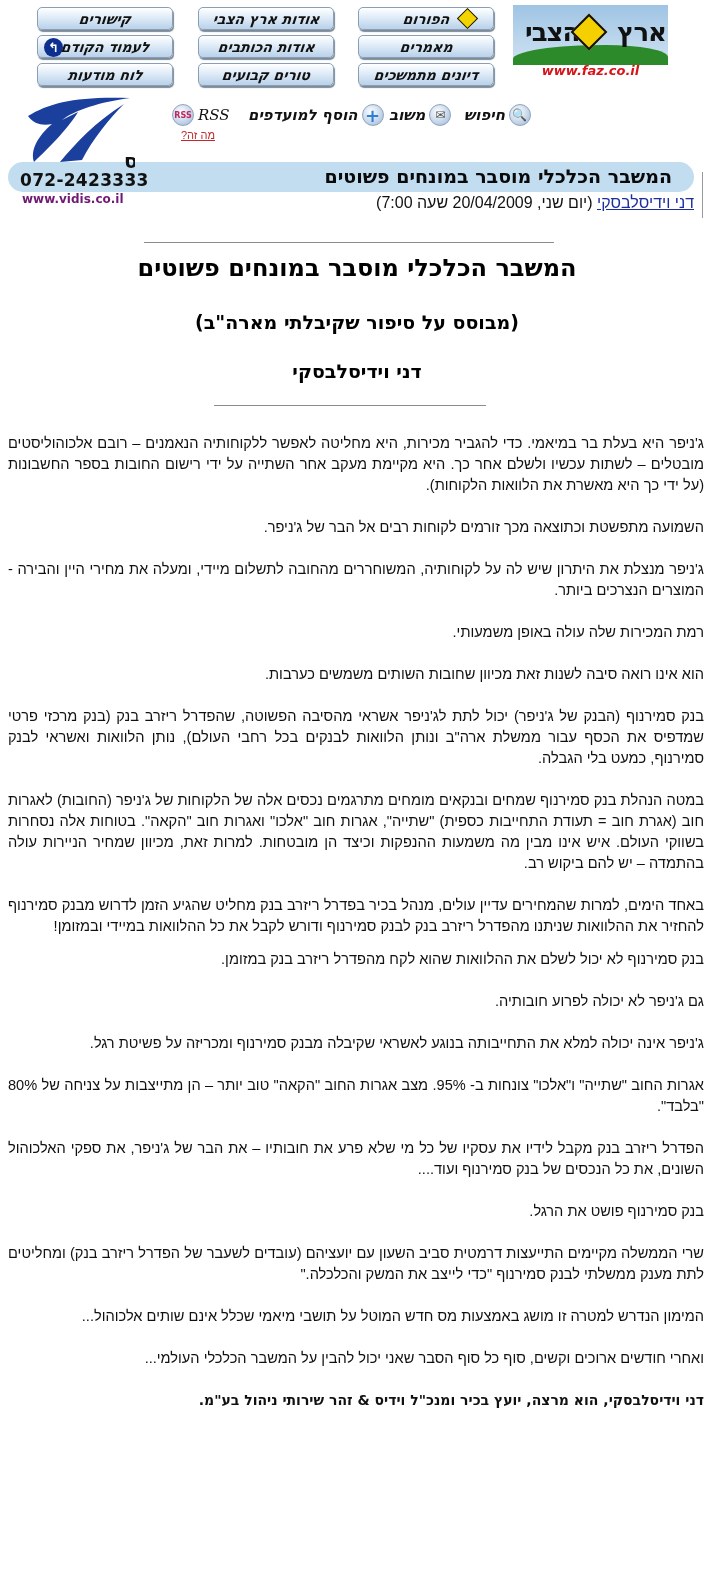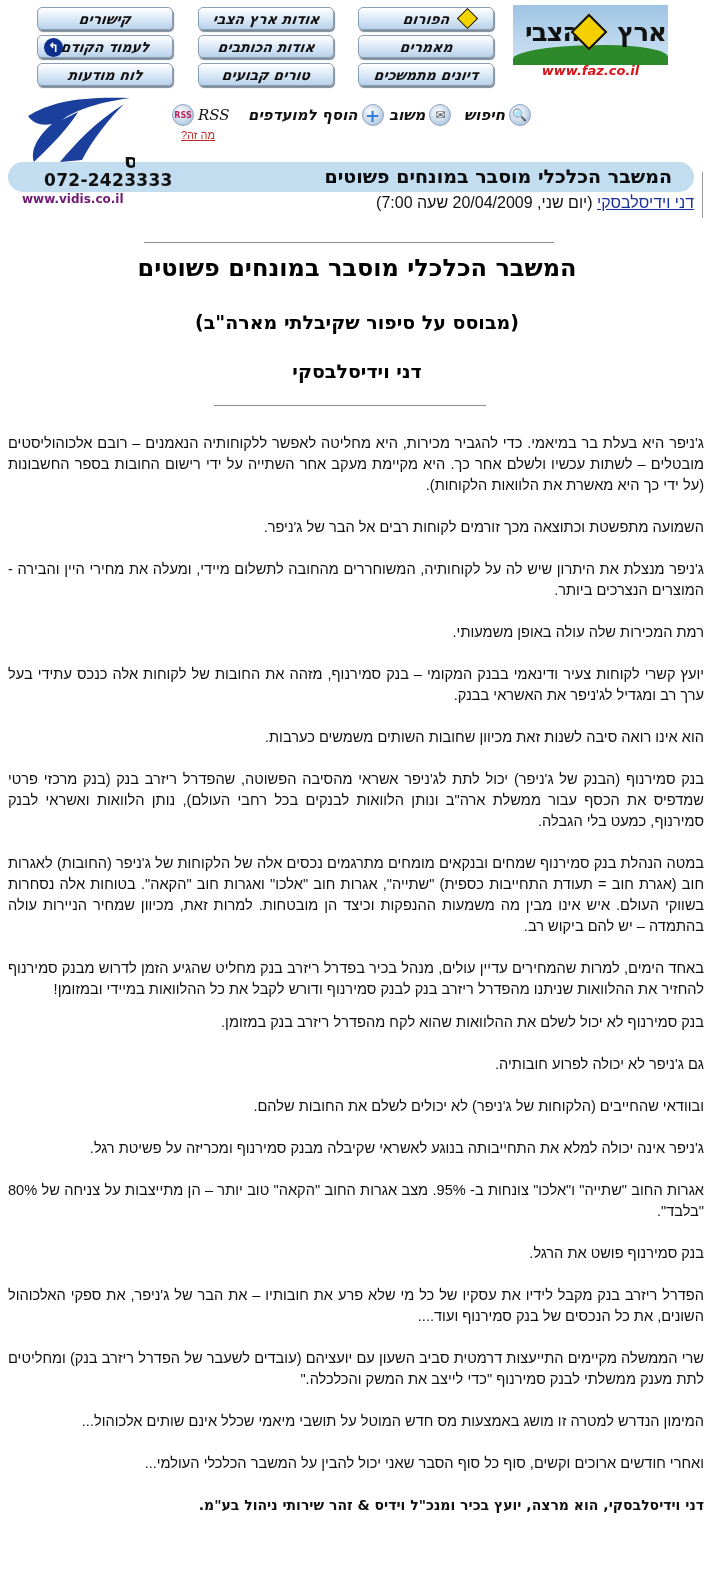--- a/index.html
+++ b/index.html
@@ -45,21 +45,21 @@
   .rss-label { font-family: "DejaVu Serif", serif; font-style: italic; font-weight: normal; }
   .whatis { position: absolute; left: 181px; top: 129px; font-size: 11px; color: #c0292a; text-decoration: underline; direction: rtl; cursor: pointer; }
 
   
   .vidis-logo { position: absolute; left: 20px; top: 92px; width: 115px; height: 78px; }
   .vidis-logo svg { width: 115px; height: 78px; }
 
   
   .titlebar { position: absolute; left: 8px; top: 162px; width: 686px; height: 30px; background: #c2dcf0; border-radius: 15px; }
   .titlebar .title { position: absolute; right: 22px; top: 3px; font-family: "DejaVu Sans", sans-serif; font-weight: bold; font-size: 19px; direction: rtl; color: #0a0a0a; }
-  .phone { position: absolute; left: 20px; top: 170px; font-family: "DejaVu Sans", sans-serif; font-weight: bold; font-size: 17px; color: #111; letter-spacing: 0.3px; margin-left: 24px; }
+  .phone { position: absolute; left: 20px; top: 170px; font-family: "DejaVu Sans", sans-serif; font-weight: bold; font-size: 17px; color: #111; letter-spacing: 0.3px; }
   .vidis-url { position: absolute; left: 22px; top: 192px; font-family: "DejaVu Sans", sans-serif; font-weight: bold; font-size: 12px; color: #701a75; }
 
   .byline { position: absolute; right: 20px; top: 194px; font-size: 16px; direction: rtl; color: #111; }
   .byline a { color: #1a2f9a; text-decoration: underline; cursor: pointer; }
   .vline { position: absolute; left: 702px; top: 172px; width: 1px; height: 46px; background: #999; }
 
   
   .hr { position: absolute; height: 1px; background: #8c8c8c; }
   .h-main { position: absolute; left: 0; width: 714px; top: 254px; text-align: center; font-family: "DejaVu Sans", sans-serif; font-weight: bold; font-size: 24px; direction: rtl; }
   .h-sub { position: absolute; left: 0; width: 714px; top: 311px; text-align: center; font-family: "DejaVu Sans", sans-serif; font-weight: bold; font-size: 19px; direction: rtl; }
@@ -158,29 +158,27 @@
 <h1 class="h-main">המשבר הכלכלי מוסבר במונחים פשוטים</h1>
 <h2 class="h-sub">(מבוסס על סיפור שקיבלתי מארה"ב)</h2>
 <h2 class="h-author">דני וידיסלבסקי</h2>
 <div class="hr" style="left:214px; top:405px; width:272px;"></div>
 
 <div class="article">
   <p>ג'ניפר היא בעלת בר במיאמי. כדי להגביר מכירות, היא מחליטה לאפשר ללקוחותיה הנאמנים – רובם אלכוהוליסטים מובטלים – לשתות עכשיו ולשלם אחר כך. היא מקיימת מעקב אחר השתייה על ידי רישום החובות בספר החשבונות (על ידי כך היא מאשרת את הלוואות הלקוחות).</p>
   <p>השמועה מתפשטת וכתוצאה מכך זורמים לקוחות רבים אל הבר של ג'ניפר.</p>
   <p>ג'ניפר מנצלת את היתרון שיש לה על לקוחותיה, המשוחררים מהחובה לתשלום מיידי, ומעלה את מחירי היין והבירה - המוצרים הנצרכים ביותר.</p>
   <p>רמת המכירות שלה עולה באופן משמעותי.</p>
-  <p>יועץ קשרי לקוחות צעיר ודינאמי בבנק המקומי – בנק סמירנוף, מזהה את החובות של לקוחות אלה כנכס עתידי בעל ערך רב ומגדיל לג'ניפר את האשראי בבנק.</p>
   <p>הוא אינו רואה סיבה לשנות זאת מכיוון שחובות השותים משמשים כערבות.</p>
   <p>בנק סמירנוף (הבנק של ג'ניפר) יכול לתת לג'ניפר אשראי מהסיבה הפשוטה, שהפדרל ריזרב בנק (בנק מרכזי פרטי שמדפיס את הכסף עבור ממשלת ארה"ב ונותן הלוואות לבנקים בכל רחבי העולם), נותן הלוואות ואשראי לבנק סמירנוף, כמעט בלי הגבלה.</p>
   <p>במטה הנהלת בנק סמירנוף שמחים ובנקאים מומחים מתרגמים נכסים אלה של הלקוחות של ג'ניפר (החובות) לאגרות חוב (אגרת חוב = תעודת התחייבות כספית) "שתייה", אגרות חוב "אלכו" ואגרות חוב "הקאה". בטוחות אלה נסחרות בשווקי העולם. איש אינו מבין מה משמעות ההנפקות וכיצד הן מובטחות. למרות זאת, מכיוון שמחיר הניירות עולה בהתמדה – יש להם ביקוש רב.</p>
   <p class="tight">באחד הימים, למרות שהמחירים עדיין עולים, מנהל בכיר בפדרל ריזרב בנק מחליט שהגיע הזמן לדרוש מבנק סמירנוף להחזיר את ההלוואות שניתנו מהפדרל ריזרב בנק לבנק סמירנוף ודורש לקבל את כל ההלוואות במיידי ובמזומן!</p>
   <p>בנק סמירנוף לא יכול לשלם את ההלוואות שהוא לקח מהפדרל ריזרב בנק במזומן.</p>
   <p>גם ג'ניפר לא יכולה לפרוע חובותיה.</p>
-  <p>ובוודאי שהחייבים (הלקוחות של ג'ניפר) לא יכולים לשלם את החובות שלהם.</p>
   <p>ג'ניפר אינה יכולה למלא את התחייבותה בנוגע לאשראי שקיבלה מבנק סמירנוף ומכריזה על פשיטת רגל.</p>
   <p>אגרות החוב "שתייה" ו"אלכו" צונחות ב- 95%. מצב אגרות החוב "הקאה" טוב יותר – הן מתייצבות על צניחה של 80% "בלבד".</p>
+  <p>הפדרל ריזרב בנק מקבל לידיו את עסקיו של כל מי שלא פרע את חובותיו – את הבר של ג'ניפר, את ספקי האלכוהול השונים, את כל הנכסים של בנק סמירנוף ועוד....</p>
   <p>בנק סמירנוף פושט את הרגל.</p>
-  <p>הפדרל ריזרב בנק מקבל לידיו את עסקיו של כל מי שלא פרע את חובותיו – את הבר של ג'ניפר, את ספקי האלכוהול השונים, את כל הנכסים של בנק סמירנוף ועוד....</p>
   <p>שרי הממשלה מקיימים התייעצות דרמטית סביב השעון עם יועציהם (עובדים לשעבר של הפדרל ריזרב בנק) ומחליטים לתת מענק ממשלתי לבנק סמירנוף "כדי לייצב את המשק והכלכלה."</p>
   <p>המימון הנדרש למטרה זו מושג באמצעות מס חדש המוטל על תושבי מיאמי שכלל אינם שותים אלכוהול...</p>
   <p>ואחרי חודשים ארוכים וקשים, סוף כל סוף הסבר שאני יכול להבין על המשבר הכלכלי העולמי...</p>
   <p class="sig">דני וידיסלבסקי, הוא מרצה, יועץ בכיר ומנכ"ל וידיס &amp; זהר שירותי ניהול בע"מ.</p>
 </div>
 
 </body></html>

